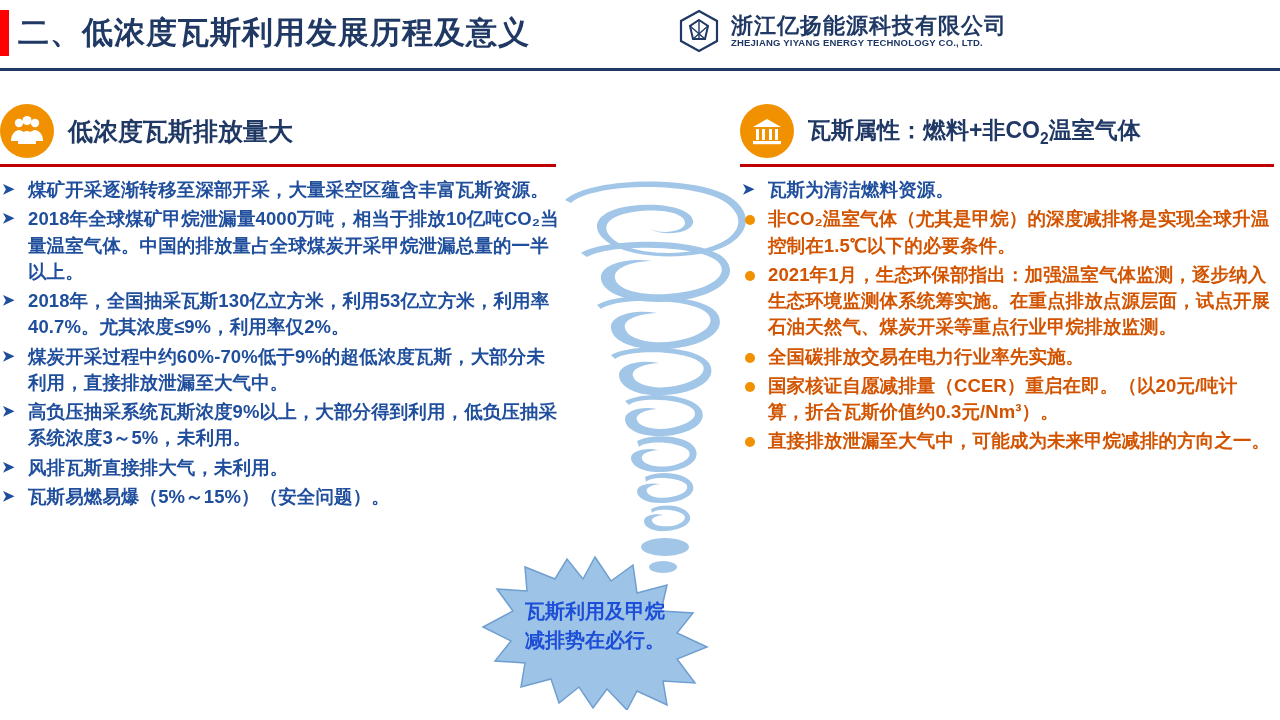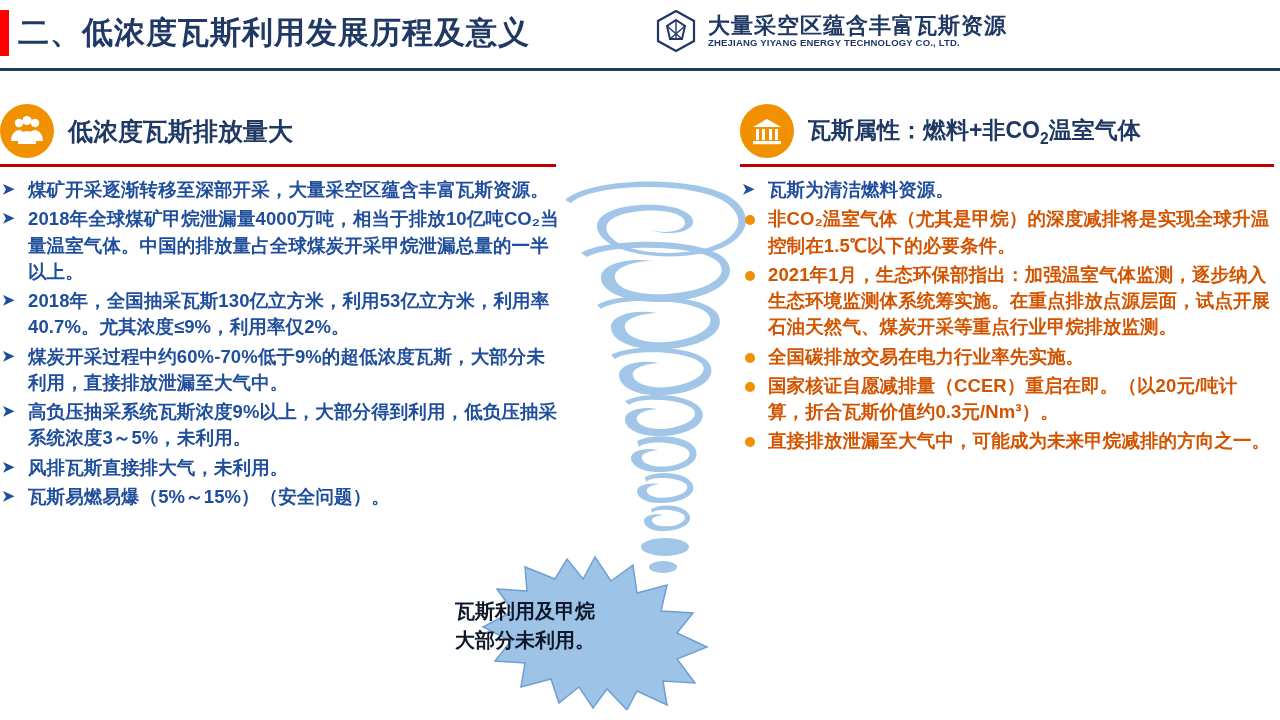--- a/index.html
+++ b/index.html
@@ -195,23 +195,24 @@
     left: 455px;
     top: 555px;
     width: 280px;
     height: 155px;
   }
   .starburst-text {
     position: absolute;
     left: 455px;
     top: 597px;
     width: 280px;
+    text-align: center;
     font-size: 20px;
     font-weight: bold;
-    color: #0f172a;
+    color: #1d4ed8;
     line-height: 1.45;
     pointer-events: none;
   }
 </style>
 </head>
 <body>
 
 <div class="header">
   <div class="header-accent"></div>
   <div class="header-title">二、低浓度瓦斯利用发展历程及意义</div>
@@ -219,21 +220,21 @@
     <span class="logo-mark">
       <svg width="46" height="46" viewBox="0 0 46 46">
         <polygon points="23,3 41,13 41,33 23,43 5,33 5,13" fill="none" stroke="#1f3864" stroke-width="2.2"></polygon>
         <polygon points="23,12 32,18 29,31 17,31 14,18" fill="none" stroke="#1f3864" stroke-width="2"></polygon>
         <line x1="23" y1="12" x2="23" y2="31" stroke="#1f3864" stroke-width="1.4"></line>
         <line x1="14" y1="18" x2="29" y2="31" stroke="#1f3864" stroke-width="1.4"></line>
         <line x1="32" y1="18" x2="17" y2="31" stroke="#1f3864" stroke-width="1.4"></line>
       </svg>
     </span>
     <span class="logo-texts">
-      <span class="logo-cn">大量采空区蕴含丰富瓦斯资源</span>
+      <span class="logo-cn">浙江亿扬能源科技有限公司</span>
       <span class="logo-en">ZHEJIANG YIYANG ENERGY TECHNOLOGY CO., LTD.</span>
     </span>
   </div>
   <div class="header-rule"></div>
 </div>
 
 <div class="tornado">
   <svg width="230" height="420" viewBox="0 0 230 420">
     <g fill="#9dc3e6" opacity="0.95">
       <path d="M20 25 C45 2 150 0 185 22 C215 42 200 70 160 78 C120 86 70 80 55 60 C45 46 60 32 95 30 C130 28 150 38 148 48 C146 58 120 62 105 54
@@ -302,14 +303,14 @@
   </ul>
 </div>
 
 <div class="starburst">
   <svg width="280" height="155" viewBox="0 0 280 155">
     <polygon points="140,2 156,26 178,10 182,38 212,30 206,56 238,58 222,78 252,92 222,104 240,128 208,126 212,150 182,136 172,155 152,134 138,153 124,132 104,148 96,124 66,132 70,108 40,106 56,86 28,72 58,56 42,34 72,36 70,12 100,24 112,4 128,24" fill="#9dc3e6" stroke="#6f9fd0" stroke-width="1.5"></polygon>
   </svg>
 </div>
 <div class="starburst-text">
   <div>瓦斯利用及甲烷</div>
-  <div>大部分未利用。</div>
+  <div>减排势在必行。</div>
 </div>
 
 </body></html>

